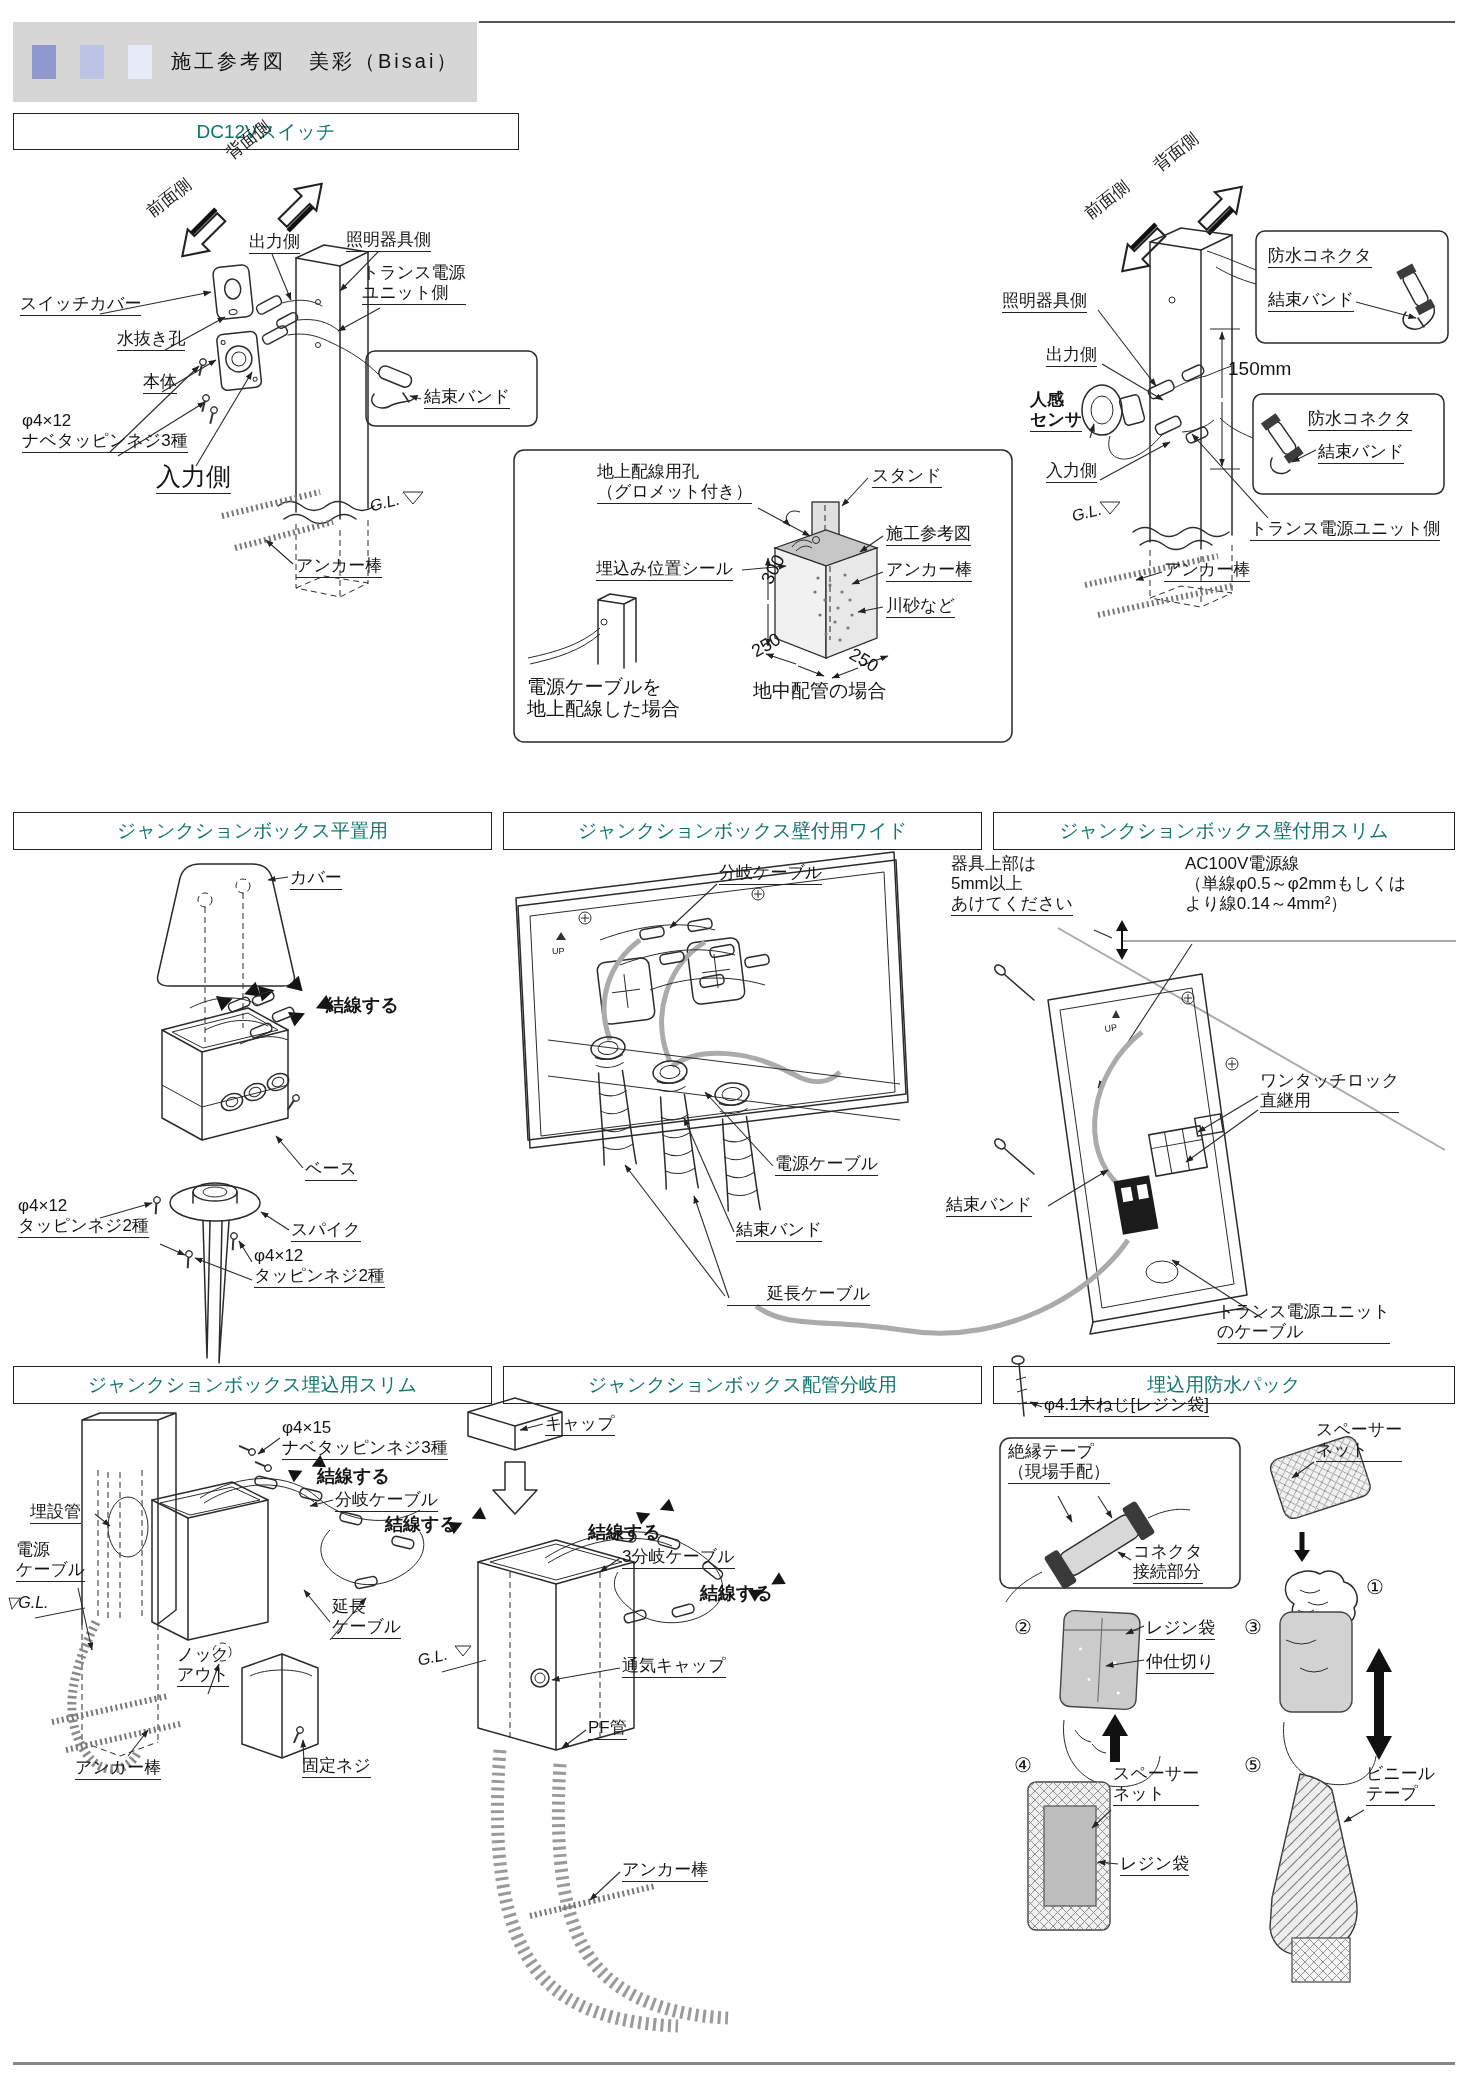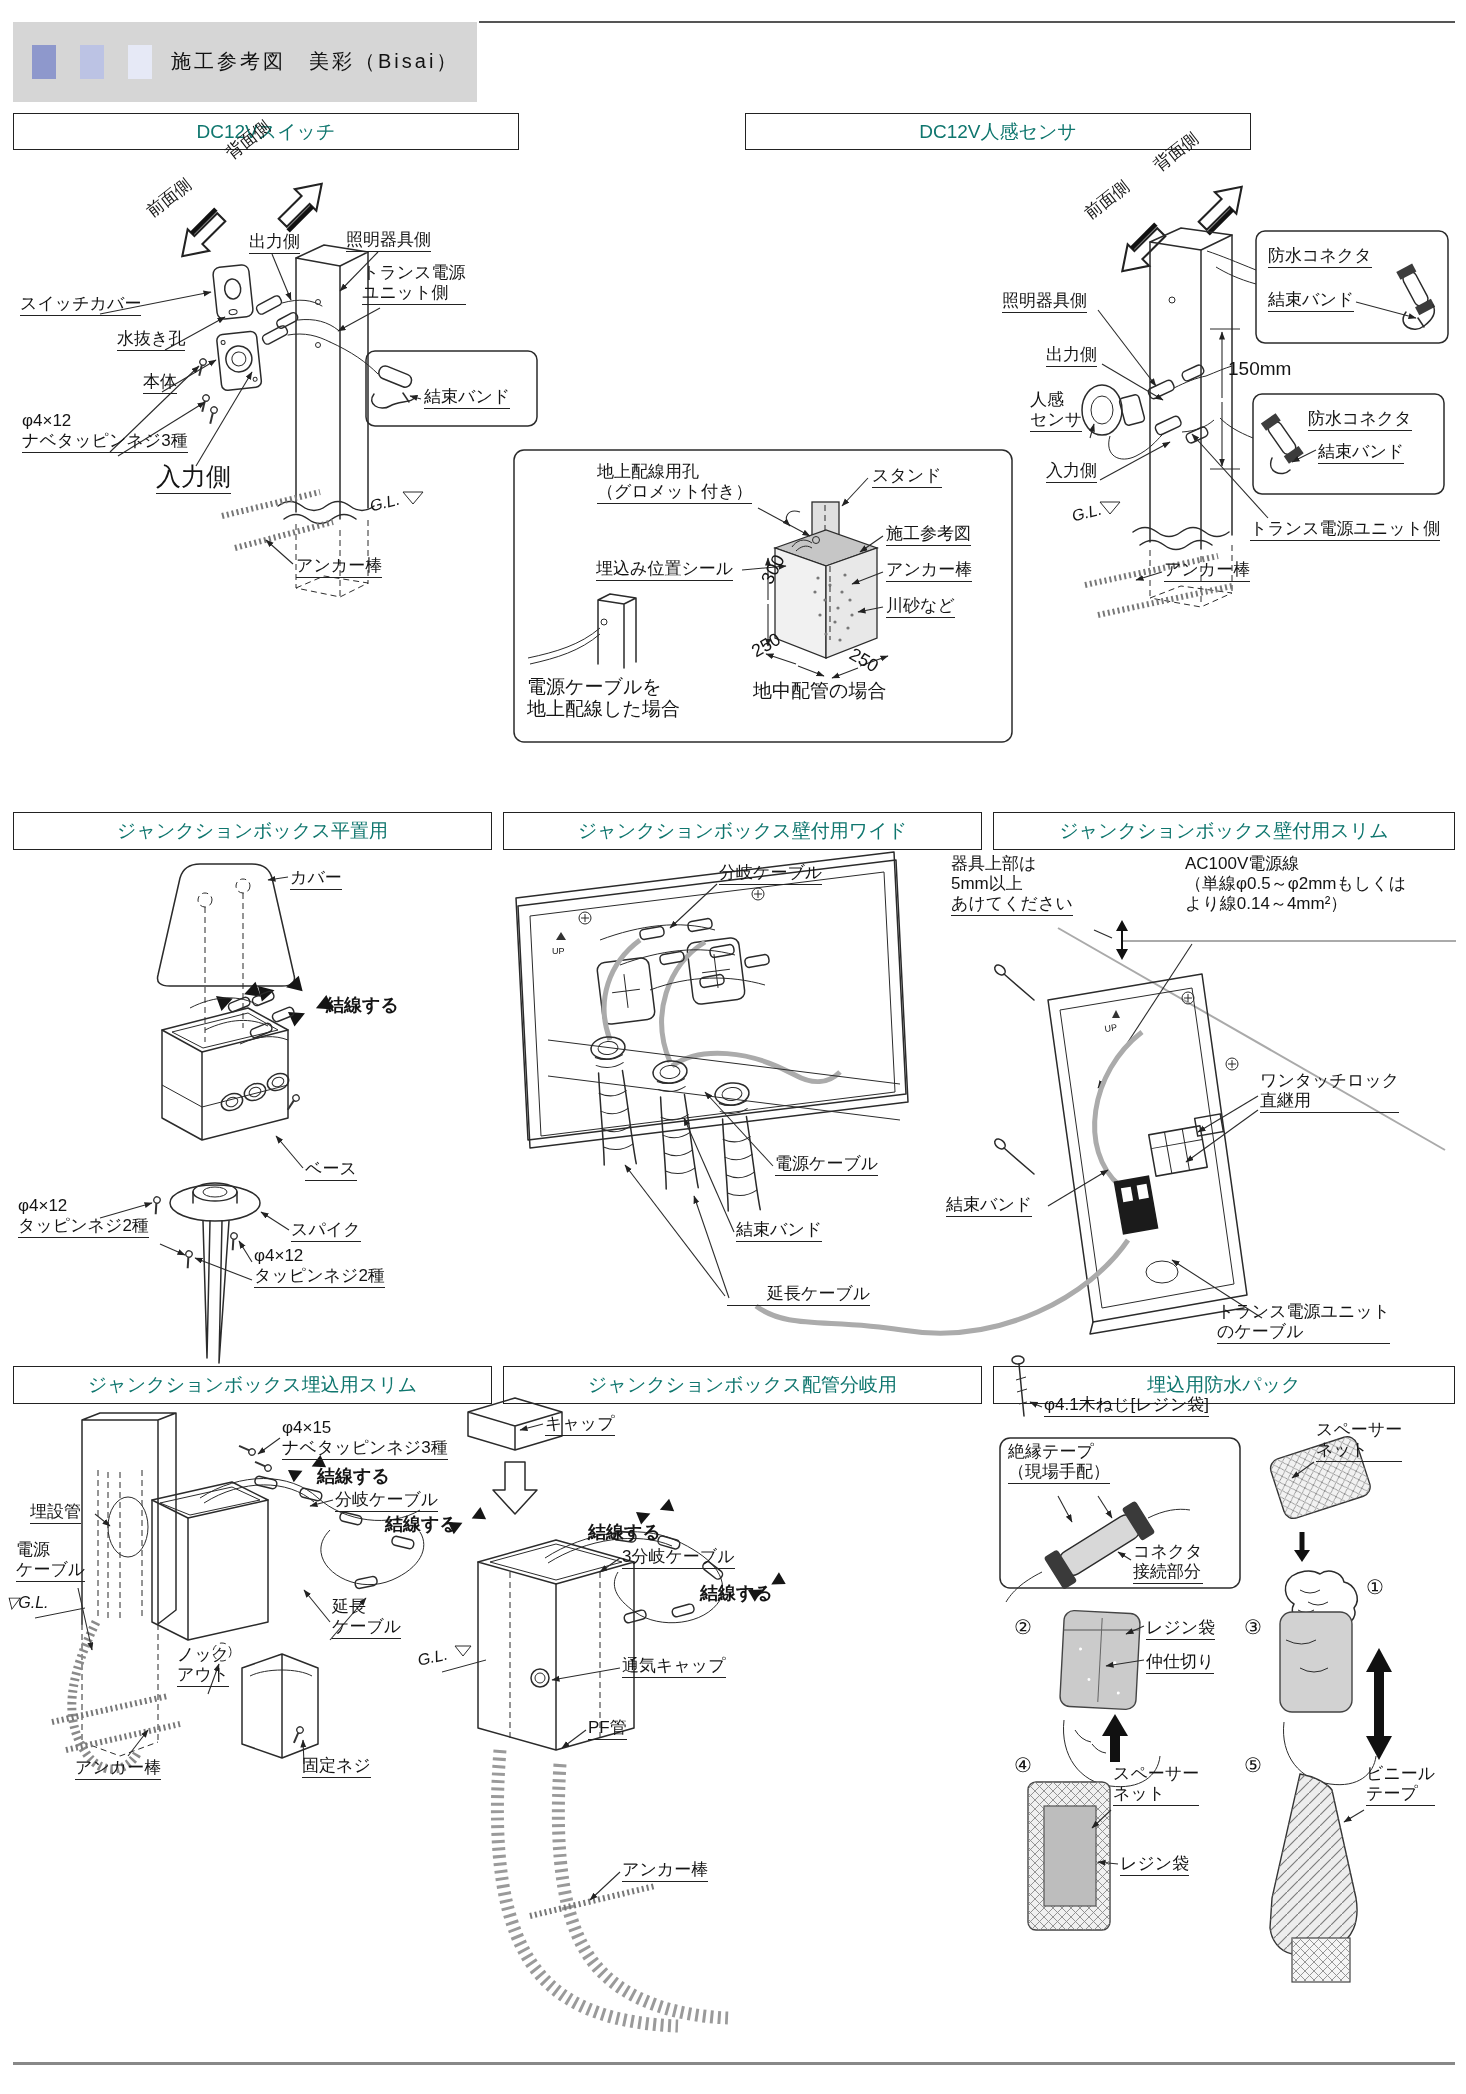--- a/index.html
+++ b/index.html
@@ -30,21 +30,20 @@
   <div class="hdr">
     <span class="sq" style="left: 19px; background: rgb(142, 152, 204);"></span>
     <span class="sq" style="left: 67px; background: rgb(188, 195, 228);"></span>
     <span class="sq" style="left: 115px; background: rgb(230, 233, 246);"></span>
     <span class="hdr-title">施工参考図　美彩（Bisai）</span>
   </div>
   <div class="rule" style="left:479px;top:21px;width:976px;height:2px"></div>
   <div class="rule" style="left:13px;top:2062px;width:1442px;height:2.5px;background:#888"></div>
 
   <div class="ptitle" style="left:13px;top:113px;width:504px;height:35px">DC12Vスイッチ</div>
-  <div class="ptitle" style="left:745px;top:113px;width:504px;height:35px">DC12V人感センサ</div>
   <div class="ptitle" style="left:13px;top:812px;width:477px;height:36px">ジャンクションボックス平置用</div>
   <div class="ptitle" style="left:503px;top:812px;width:477px;height:36px">ジャンクションボックス壁付用ワイド</div>
   <div class="ptitle" style="left:993px;top:812px;width:460px;height:36px">ジャンクションボックス壁付用スリム</div>
   <div class="ptitle" style="left:503px;top:1366px;width:477px;height:36px">ジャンクションボックス配管分岐用</div>
   <div class="ptitle" style="left:13px;top:1366px;width:477px;height:36px">ジャンクションボックス埋込用スリム</div>
   <div class="ptitle" style="left:993px;top:1366px;width:460px;height:36px">埋込用防水パック</div>
 
   <svg width="1466" height="2094" style="position:absolute;left:0;top:0">
     <defs>
       <marker id="ah" markerWidth="10" markerHeight="8" refX="7.5" refY="3" orient="auto" markerUnits="userSpaceOnUse" viewBox="0 0 10 8">
@@ -583,21 +582,21 @@
       <div class="callout u" style="left: 22px; top: 411px; font-size: 17px;">φ4×12
 ナベタッピンネジ3種</div>
       <div class="callout u" style="left: 156px; top: 462px; font-size: 25px;">入力側</div>
       <div class="callout u" style="left: 424px; top: 387px; font-size: 17px;">結束バンド</div>
       <div class="callout" style="left: 368px; top: 498px; font-size: 16px; font-style: italic; transform: rotate(-14deg);">G.L.</div>
       <div class="callout u" style="left: 296px; top: 556px; font-size: 17px;">アンカー棒</div>
       <div class="callout" style="left: 1150px; top: 160px; font-size: 17px; transform: rotate(-38deg);">背面側</div>
       <div class="callout" style="left: 1081px; top: 208px; font-size: 17px; transform: rotate(-38deg);">前面側</div>
       <div class="callout u" style="left: 1002px; top: 291px; font-size: 17px;">照明器具側</div>
       <div class="callout u" style="left: 1046px; top: 345px; font-size: 17px;">出力側</div>
-      <div class="callout u" style="left: 1030px; top: 390px; font-size: 17px;">人感
+      <div class="callout u" style="left: 1030px; top: 390px; font-size: 17px; font-weight: bold;">人感
 センサ</div>
       <div class="callout u" style="left: 1046px; top: 461px; font-size: 17px;">入力側</div>
       <div class="callout u" style="left: 1268px; top: 246px; font-size: 17px;">防水コネクタ</div>
       <div class="callout u" style="left: 1268px; top: 290px; font-size: 17px;">結束バンド</div>
       <div class="callout" style="left: 1228px; top: 358px; font-size: 19px;">150mm</div>
       <div class="callout u" style="left: 1308px; top: 409px; font-size: 17px;">防水コネクタ</div>
       <div class="callout u" style="left: 1318px; top: 442px; font-size: 17px;">結束バンド</div>
       <div class="callout" style="left: 1070px; top: 508px; font-size: 16px; font-style: italic; transform: rotate(-14deg);">G.L.</div>
       <div class="callout u" style="left: 1250px; top: 519px; font-size: 17px;">トランス電源ユニット側</div>
       <div class="callout u" style="left: 1164px; top: 560px; font-size: 17px;">アンカー棒</div>

